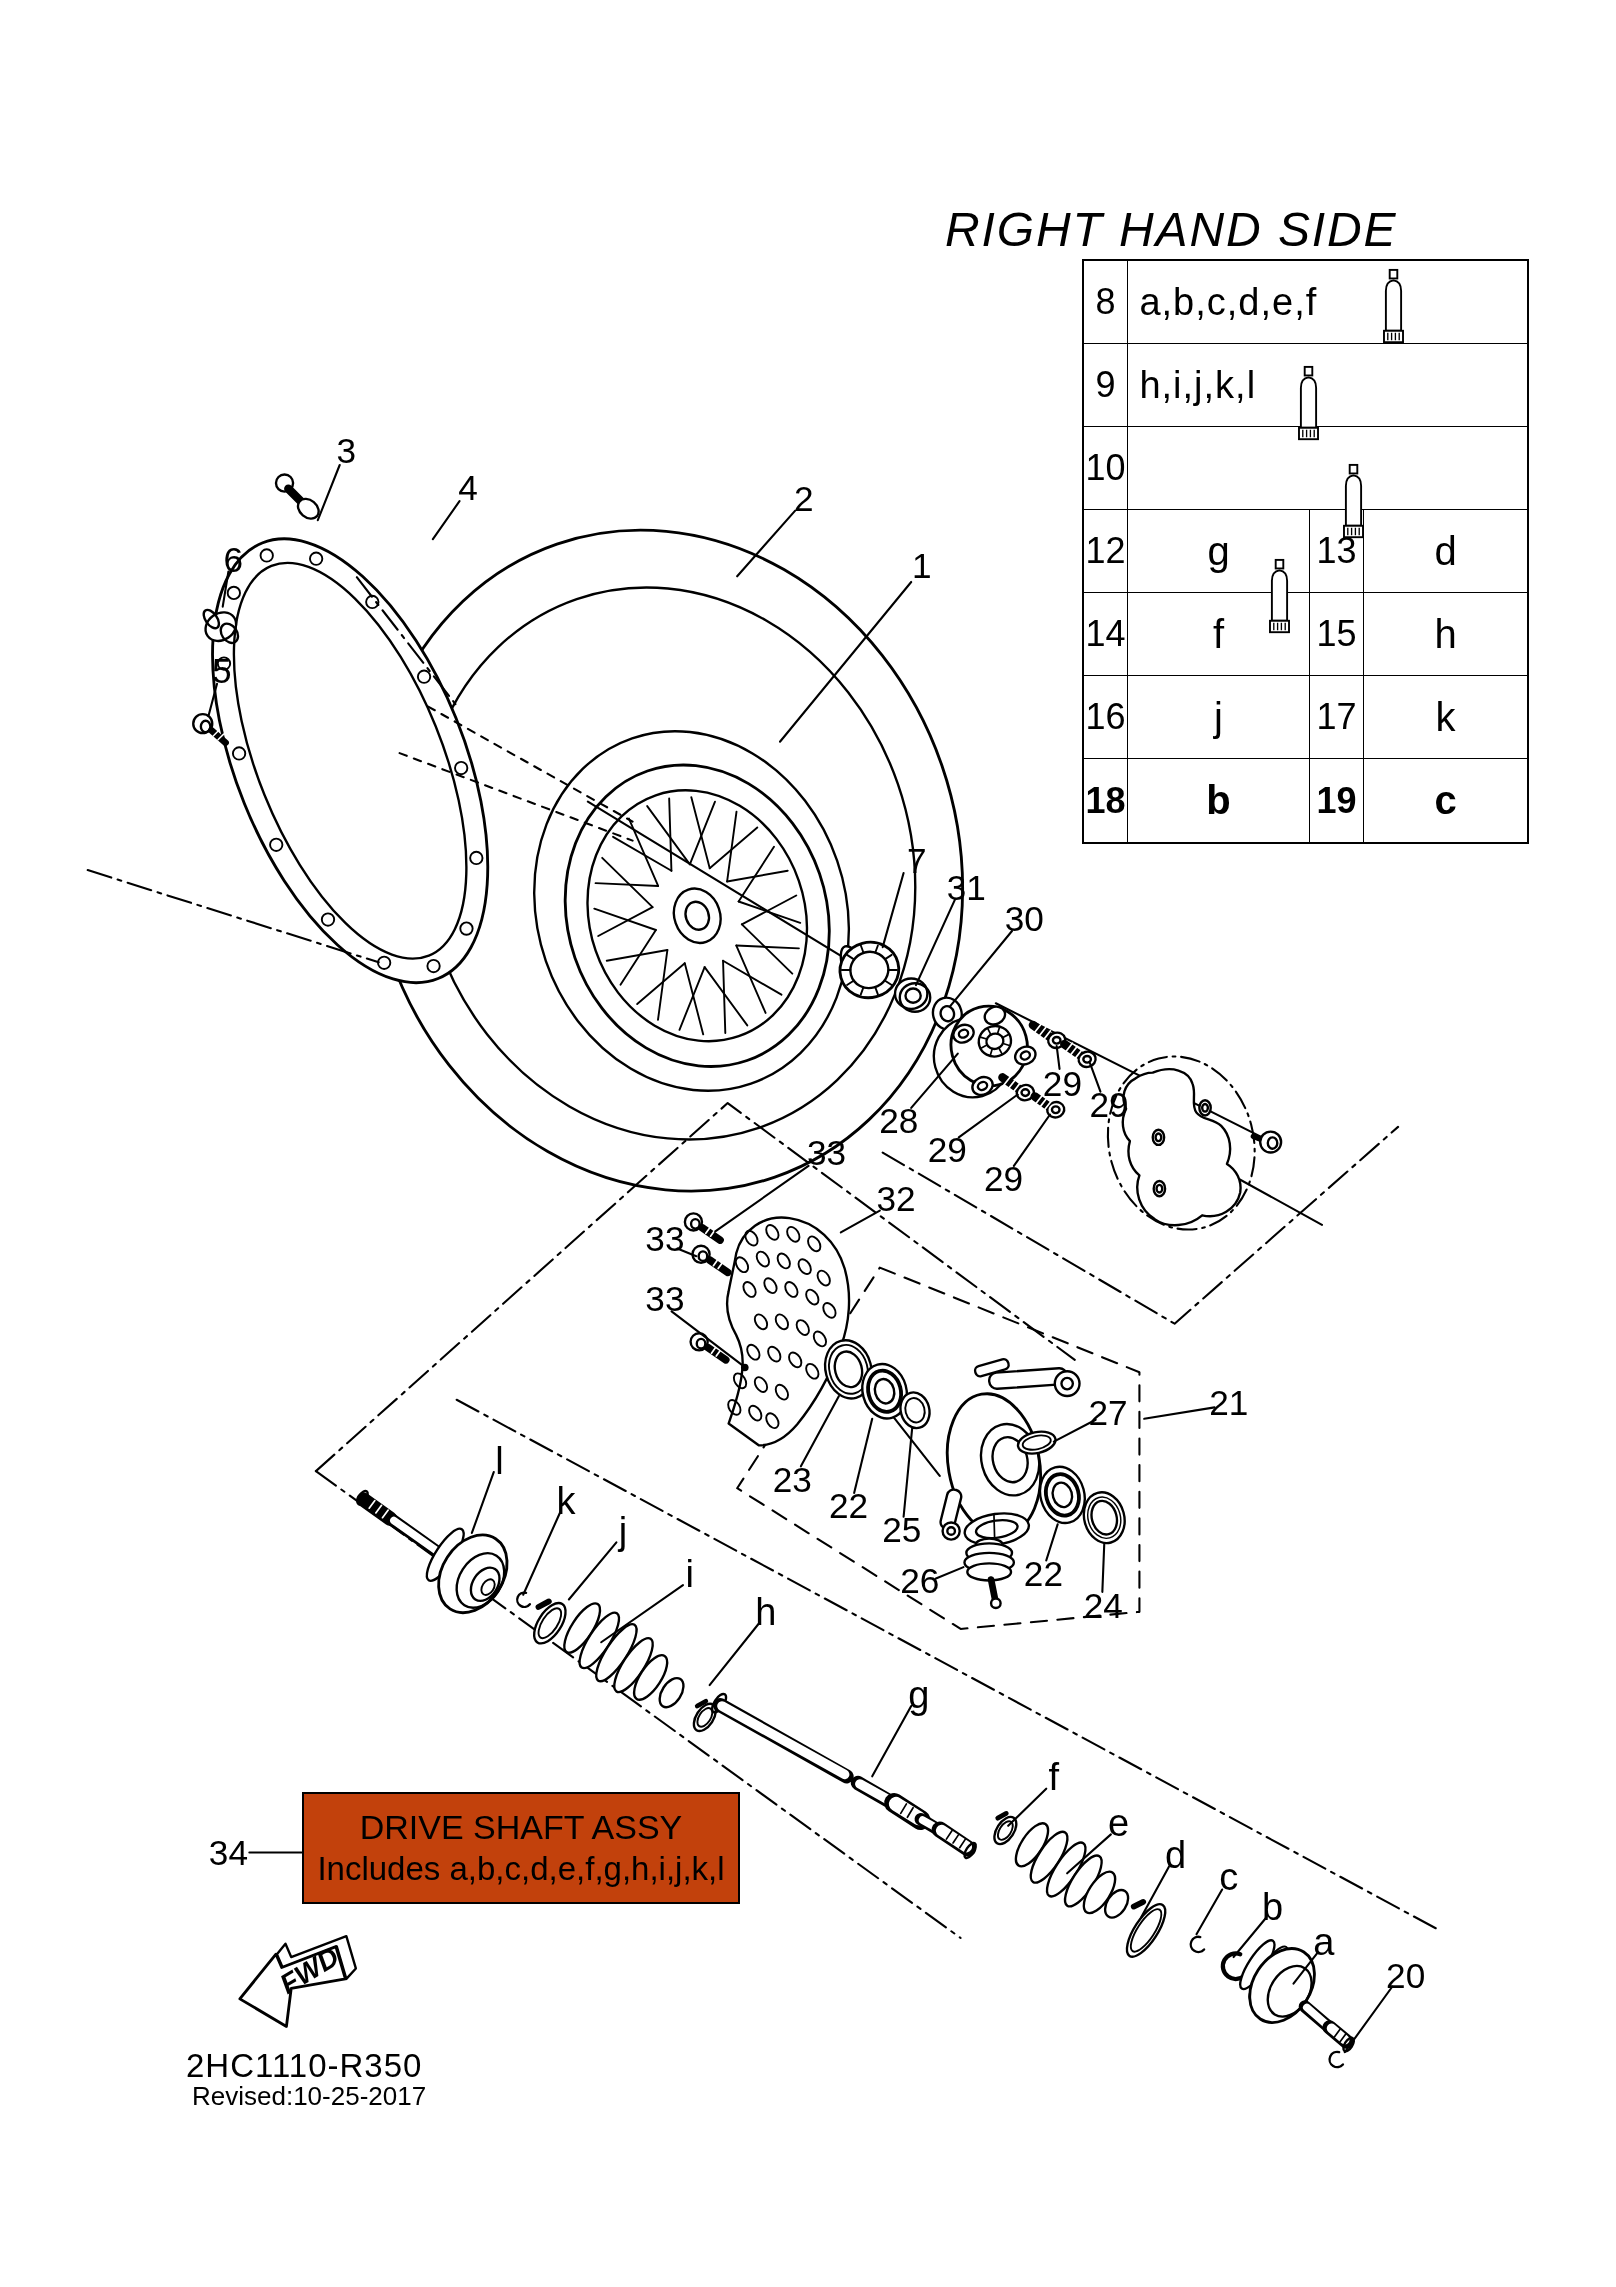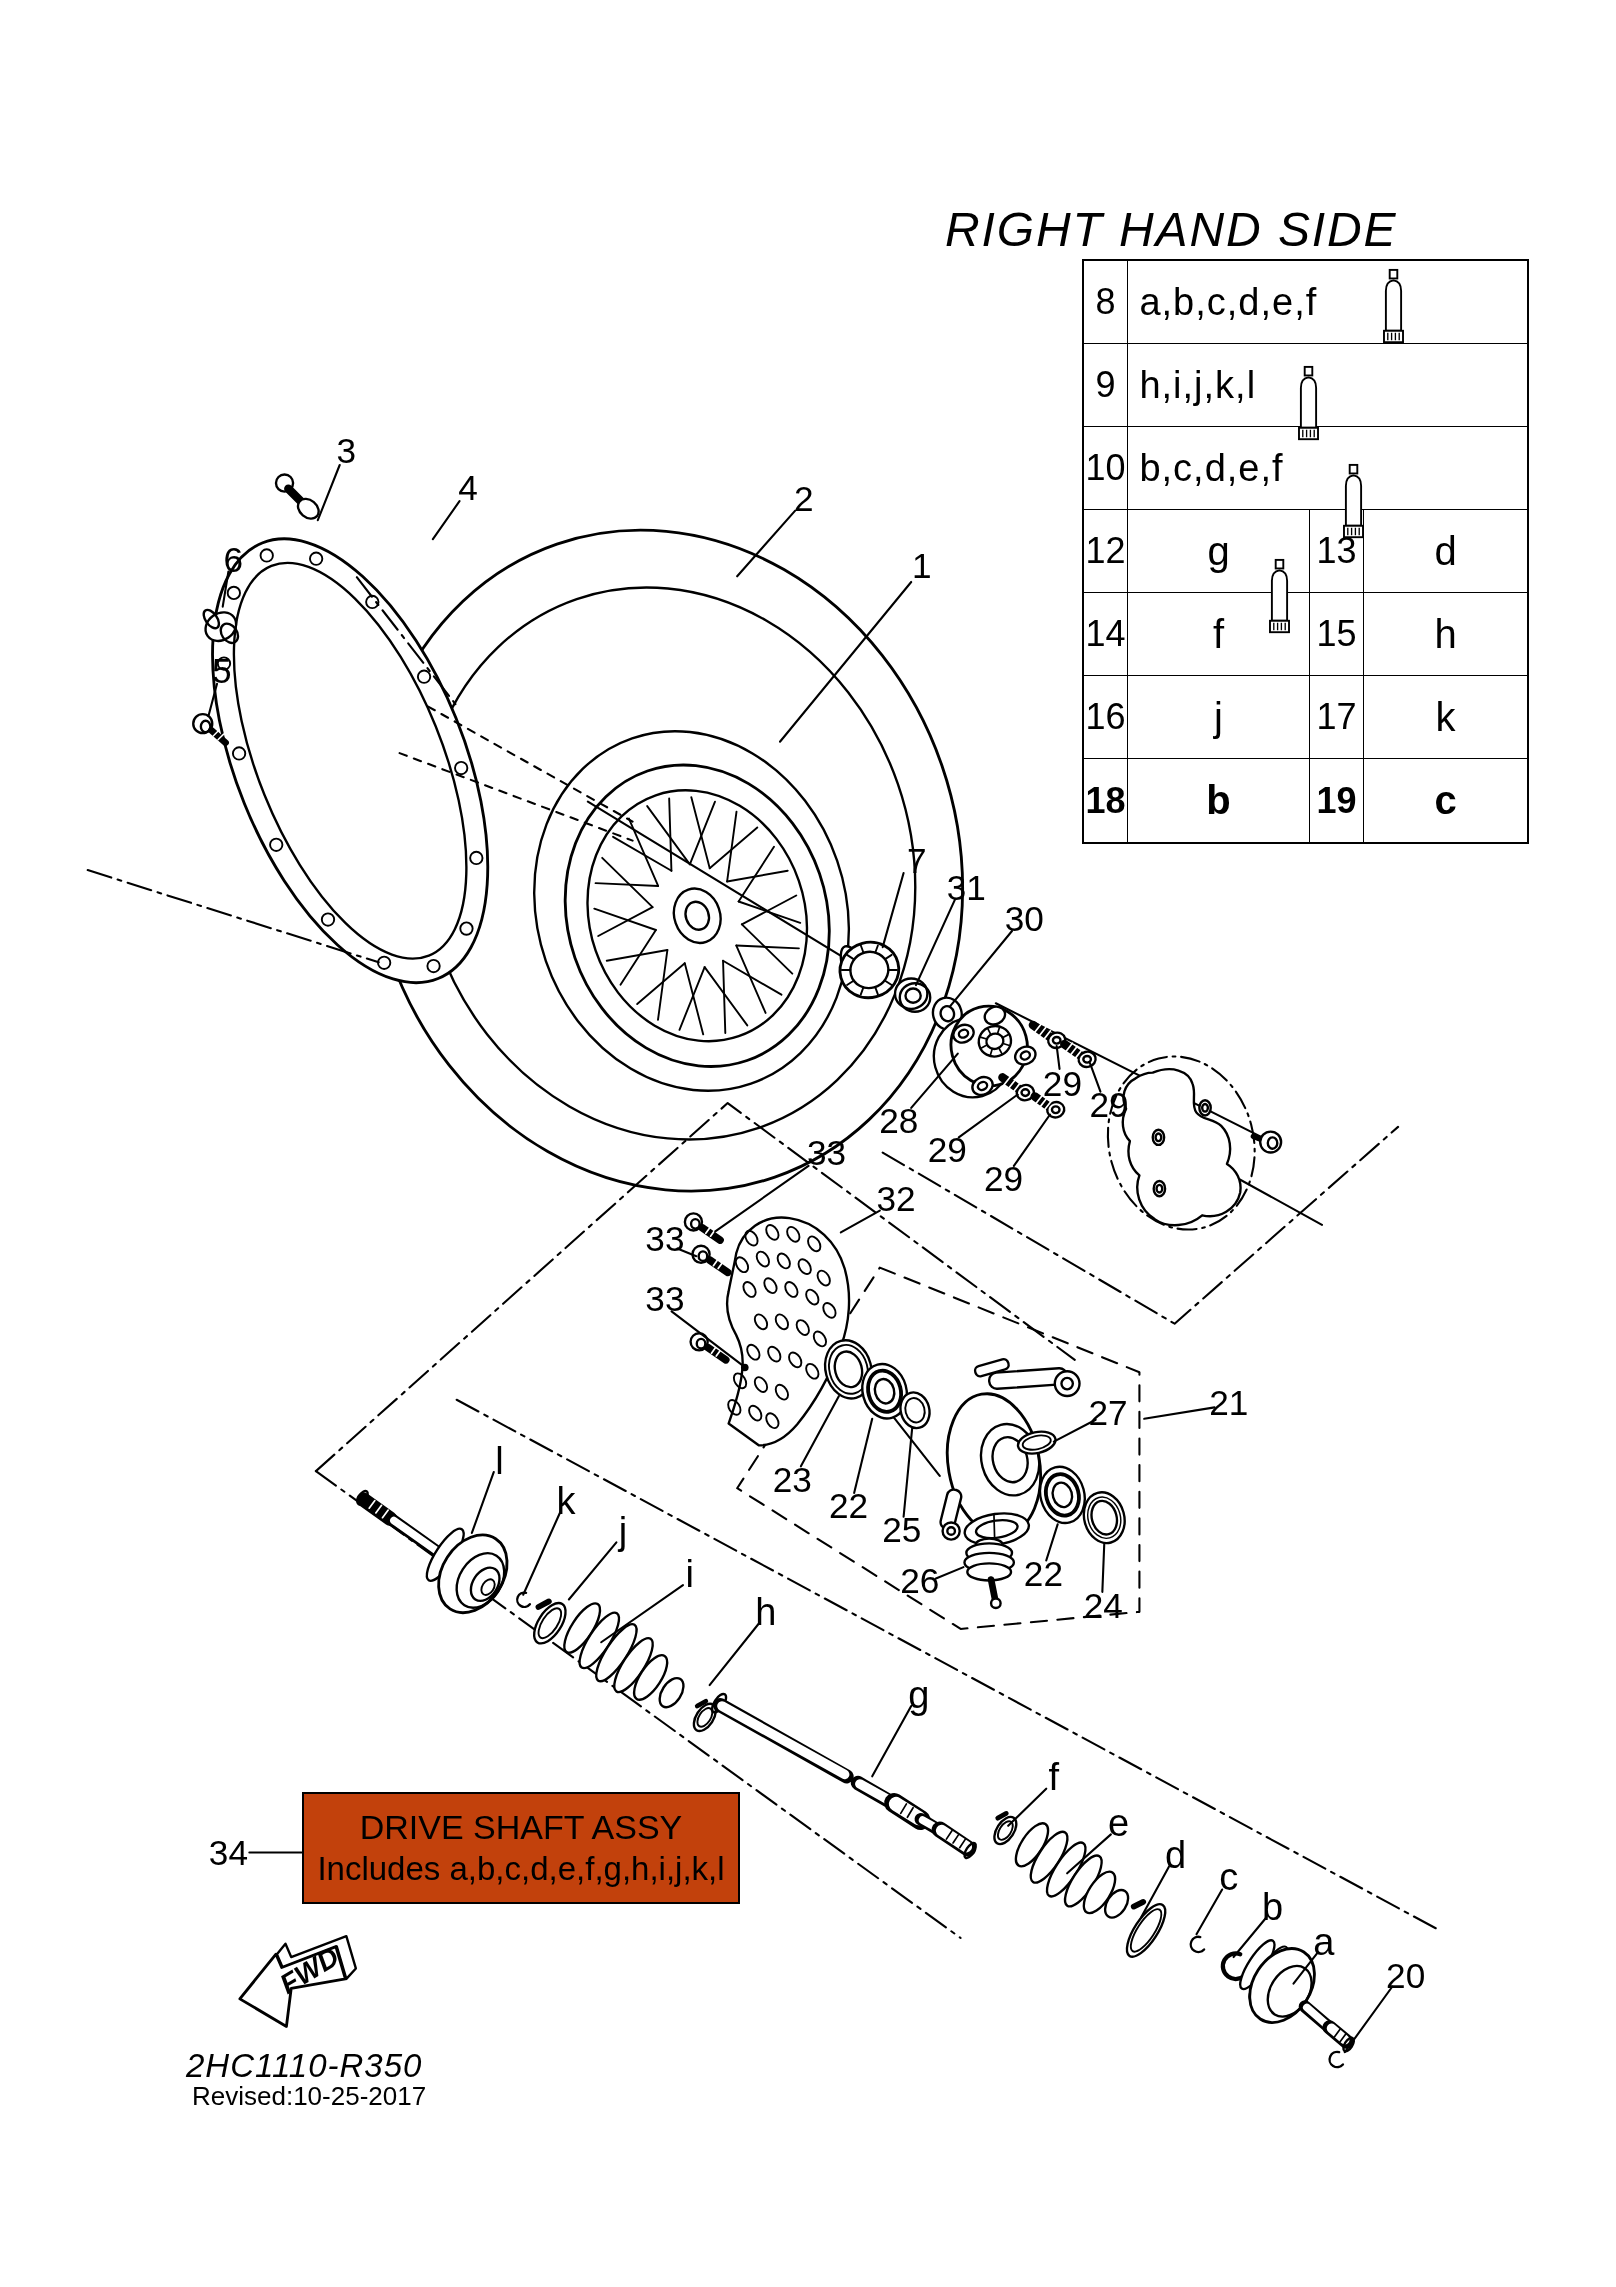--- a/index.html
+++ b/index.html
@@ -30,21 +30,21 @@
   .tube { position:absolute; }
   
   #note-box {
     position:absolute; left:302px; top:1792px; width:438px; height:112px;
     border:2.9px solid #000; background:#c2410c; display:flex; flex-direction:column;
     align-items:center; justify-content:center;
   }
   #note-box .l1 { font-size:34px; }
   #note-box .l2 { font-size:33px; margin-top:3.8px; }
   
-  #part-code { position:absolute; left:186px; top:2047px; font-size:33px; letter-spacing:1px;font-style:italic; }
+  #part-code { position:absolute; left:186px; top:2047px; font-size:33px; letter-spacing:1px; }
   #revised   { position:absolute; left:192px; top:2081px; font-size:26px; }
 </style>
 </head>
 <body>
 
 <div id="page">
 
   <svg id="diagram-svg" width="1617" height="2287" viewBox="0 0 1700 2405">
     <g stroke="#000" fill="none" stroke-width="2.5" stroke-linecap="round" stroke-linejoin="round">
 
@@ -545,21 +545,20 @@
     <div class="lrow">
       <div class="cell numcell">8</div>
       <div class="cell letcell">a,b,c,d,e,f</div>
     </div>
     <div class="lrow">
       <div class="cell numcell">9</div>
       <div class="cell letcell">h,i,j,k,l</div>
     </div>
     <div class="lrow">
       <div class="cell numcell">10</div>
-      <div class="cell letcell">b,c,d,e,f</div>
     </div>
     <div class="lrow">
       <div class="cell numcell">12</div>
       <div class="cell letcell-c">g</div>
       <div class="cell numcell2">13</div>
       <div class="cell letcell-c2">d</div>
     </div>
     <div class="lrow">
       <div class="cell numcell">14</div>
       <div class="cell letcell-c">f</div>

